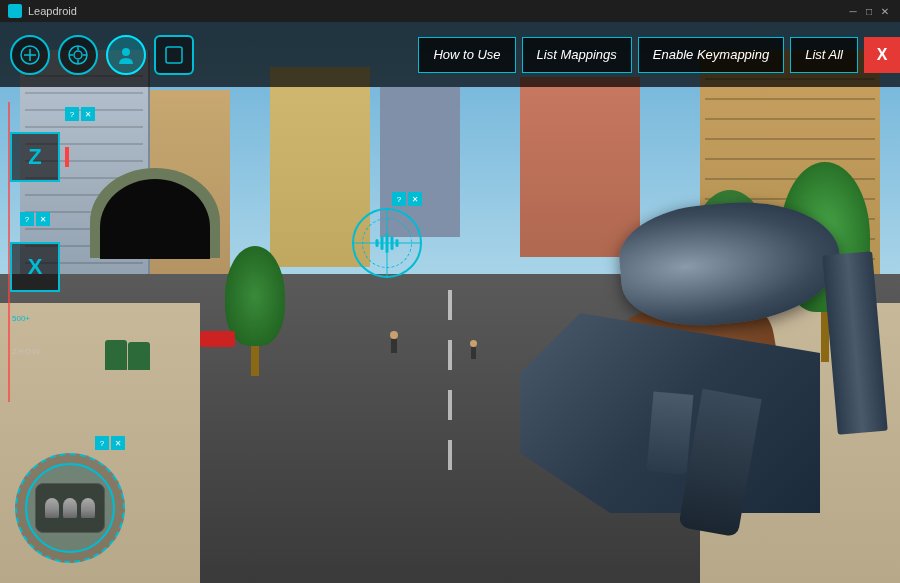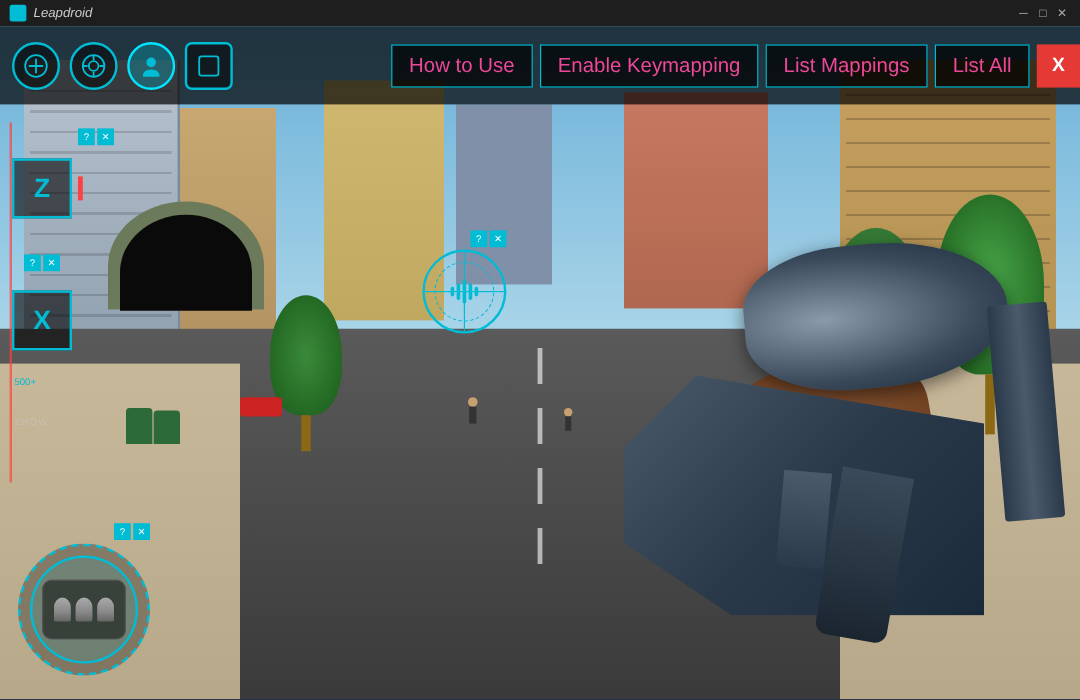--- a/index.html
+++ b/index.html
@@ -18,21 +18,20 @@
       display: flex;
       align-items: center;
       justify-content: space-between;
       padding: 0 8px;
       user-select: none;
     }
     .title-bar-left {
       display: flex;
       align-items: center;
       gap: 6px;
-      font-style: italic;
     }
     .title-bar-icon {
       width: 14px;
       height: 14px;
       background: #00bcd4;
       border-radius: 2px;
     }
     .title-bar-text {
       color: #ccc;
       font-size: 11px;
@@ -395,26 +394,27 @@
       gap: 6px;
       margin-left: auto;
       padding-right: 0;
     }
 
     .hud-btn {
       height: 36px;
       padding: 0 14px;
       border: 1.5px solid #00bcd4;
       background: rgba(0,0,0,0.7);
-      color: #ec4899;
-      font-size: 17px;
+      color: #ffffff;
+      font-size: 13px;
       cursor: pointer;
       white-space: nowrap;
       display: flex;
       align-items: center;
+      font-style: italic;
     }
     .hud-btn-close {
       height: 36px;
       width: 36px;
       background: #e53935;
       border: none;
       color: white;
       font-size: 16px;
       font-weight: bold;
       cursor: pointer;
@@ -790,22 +790,22 @@
 
       <div class="hud-icon-btn square">
         <svg width="22" height="22" viewBox="0 0 22 22">
           <rect x="3" y="3" width="16" height="16" fill="none" stroke="#00bcd4" stroke-width="1.5" rx="2"></rect>
         </svg>
       </div>
     </div>
 
     <div class="hud-buttons-right">
       <button class="hud-btn">How to Use</button>
+      <button class="hud-btn">List Mappings</button>
       <button class="hud-btn">Enable Keymapping</button>
-      <button class="hud-btn">List Mappings</button>
       <button class="hud-btn">List All</button>
       <button class="hud-btn-close">X</button>
     </div>
   </div>
 
   <div class="vertical-indicator"></div>
 
   <div class="left-controls">
 
     <div style="position:relative; margin-top: 5px;">

